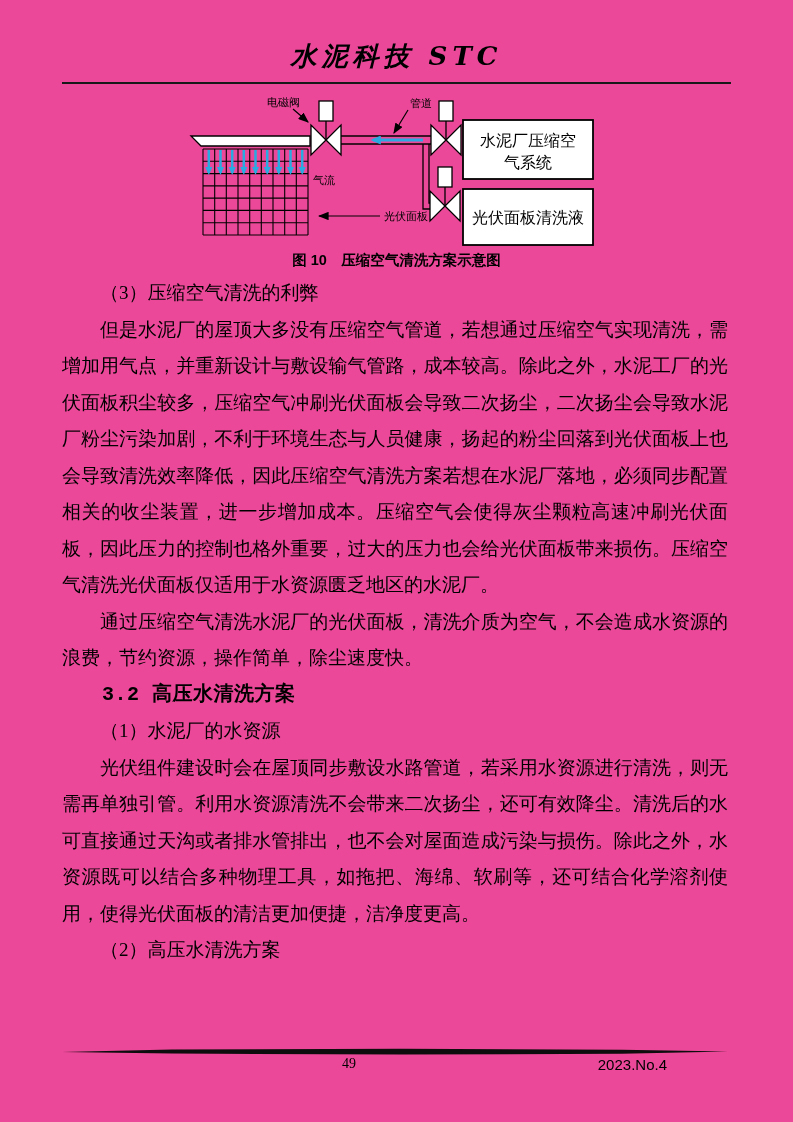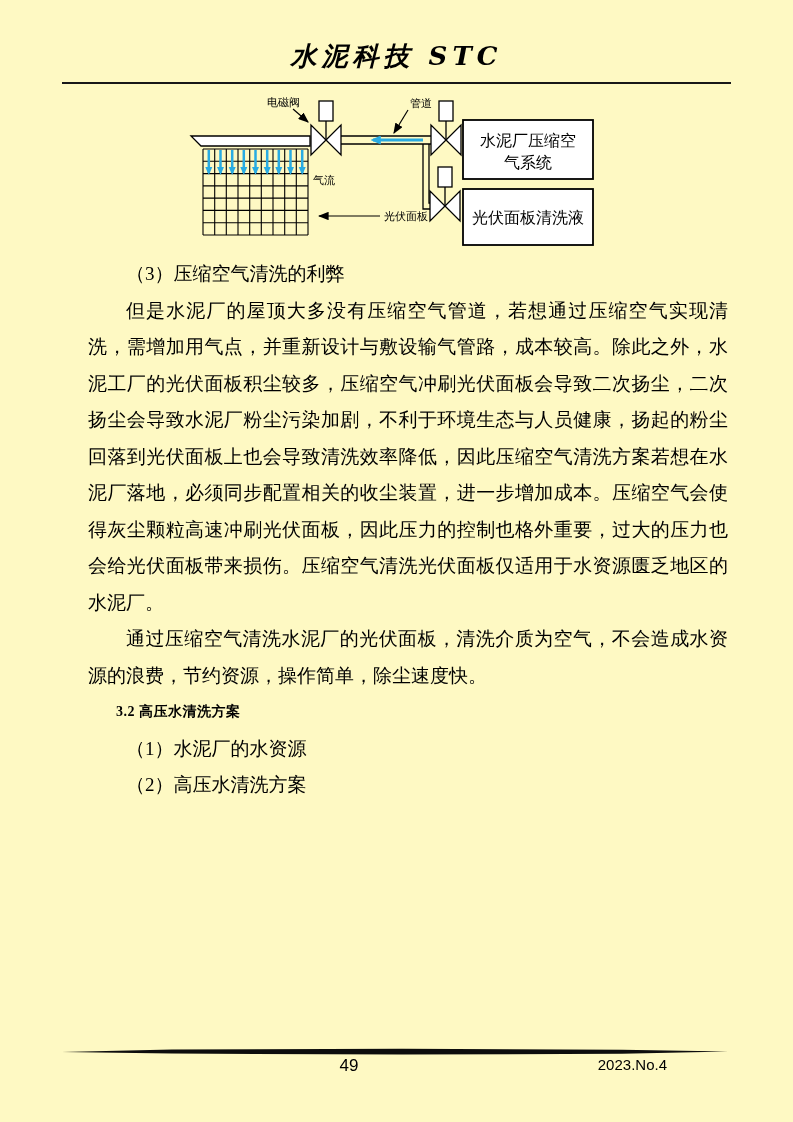--- a/index.html
+++ b/index.html
@@ -1,18 +1,18 @@
 <!DOCTYPE html>
 <html><head>
 <meta charset="utf-8">
 <style>
   html,body { margin:0; padding:0; background:#e8e8e8; }
   .page {
     width:793px; height:1122px; position:relative; margin:0 auto;
-    background:#fef9c3; color:#000;
+    background:#ec4899; color:#000;
     font-family:"Liberation Serif","DejaVu Serif",serif;
     overflow:hidden;
   }
   .journal-title {
     padding-top:40px; text-align:center;
     font-family:"DejaVu Serif","Liberation Serif",serif;
     font-style:italic; font-weight:bold;
     font-size:26px; line-height:32px; letter-spacing:5px;
   }
   .header-rule {
@@ -23,37 +23,37 @@
   .figure-svg { position:absolute; left:121px; top:0; }
   .figure-svg text { font-family:"Liberation Serif","DejaVu Serif",serif; fill:#000; }
   .fig-label { font-size:11px; }
   .box-label { font-size:16px; }
   .figure-caption {
     margin-top:1px; text-align:center;
     font-family:"Liberation Sans","DejaVu Sans",sans-serif;
     font-weight:bold; font-size:14.5px; line-height:18px;
   }
   .body-text {
-    margin:6px 65px 0 88px;
+    margin:6px 65px 0 62px;
     font-size:19px; line-height:36.5px;
     text-align:justify;
   }
   .body-text p { margin:0; text-indent:2em; }
   .body-text p.sub-heading { text-align:left; }
   .section-heading {
     margin:0; text-indent:0;
-    font-family:Liberation Serif, serif;
-    font-weight:bold; font-size:14px; line-height:36.5px;
+    font-family:Liberation Mono, monospace;
+    font-weight:bold; font-size:20px; line-height:36.5px;
     text-align:left; letter-spacing:0.5px;
   }
   sup.ref { font-size:12px; line-height:0; }
   .footer-rule { position:absolute; left:62px; top:1048px; }
   .footer-pageno {
     position:absolute; top:1056px; left:327px; width:44px; text-align:center;
-    font-family:Liberation Sans, sans-serif; font-size:17px;
+    font-family:Liberation Serif, serif; font-size:14px;
   }
   .footer-issue {
     position:absolute; top:1056px; left:597px; width:70px; text-align:right;
     font-family:"Liberation Sans","DejaVu Sans",sans-serif; font-size:15px;
   }
 </style>
 </head>
 <body>
 
 <div class="page">
@@ -137,27 +137,29 @@
         <text class="box-label" x="345" y="74" text-anchor="middle">气系统</text>
       </g>
 
       <g>
         <rect x="280" y="95" width="130" height="56" fill="#fff" stroke="#000" stroke-width="1.8"></rect>
         <text class="box-label" x="345" y="129" text-anchor="middle">光伏面板清洗液</text>
       </g>
     </svg>
   </div>
 
+  <div class="figure-caption">图 10　压缩空气清洗方案示意图</div>
 
   <div class="body-text">
     <p class="sub-heading">（3）压缩空气清洗的利弊</p>
     <p>但是水泥厂的屋顶大多没有压缩空气管道，若想通过压缩空气实现清洗，需增加用气点，并重新设计与敷设输气管路，成本较高。除此之外，水泥工厂的光伏面板积尘较多，压缩空气冲刷光伏面板会导致二次扬尘，二次扬尘会导致水泥厂粉尘污染加剧，不利于环境生态与人员健康，扬起的粉尘回落到光伏面板上也会导致清洗效率降低，因此压缩空气清洗方案若想在水泥厂落地，必须同步配置相关的收尘装置，进一步增加成本。压缩空气会使得灰尘颗粒高速冲刷光伏面板，因此压力的控制也格外重要，过大的压力也会给光伏面板带来损伤。压缩空气清洗光伏面板仅适用于水资源匮乏地区的水泥厂。</p>
     <p>通过压缩空气清洗水泥厂的光伏面板，清洗介质为空气，不会造成水资源的浪费，节约资源，操作简单，除尘速度快。</p>
     <p class="section-heading">3.2 高压水清洗方案</p>
     <p class="sub-heading">（1）水泥厂的水资源</p>
+    <p>光伏组件建设时会在屋顶同步敷设水路管道，若采用水资源进行清洗，则无需再单独引管。利用水资源清洗不会带来二次扬尘，还可有效降尘。清洗后的水可直接通过天沟或者排水管排出，也不会对屋面造成污染与损伤。除此之外，水资源既可以结合多种物理工具，如拖把、海绵、软刷等，还可结合化学溶剂使用，使得光伏面板的清洁更加便捷，洁净度更高。</p>
     <p class="sub-heading">（2）高压水清洗方案</p>
   </div>
 
   <svg class="footer-rule" width="666" height="8" viewBox="0 0 666 8">
     <polygon points="0,4 110,1.6 340,0.8 560,1.8 666,3.6 560,5.8 340,6.6 110,5.6" fill="#0d0d0d"></polygon>
   </svg>
   <div class="footer-pageno">49</div>
   <div class="footer-issue">2023.No.4</div>
 
 </div>

